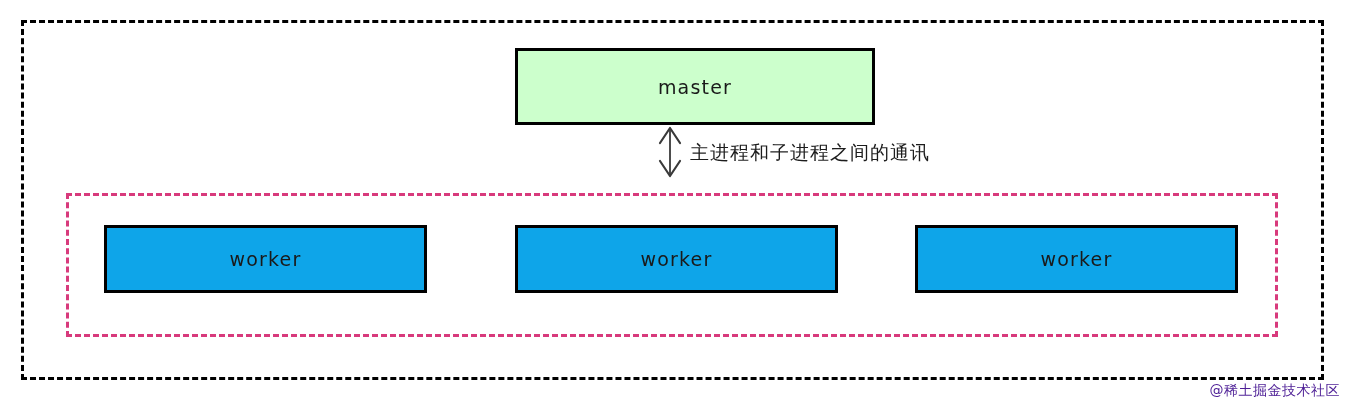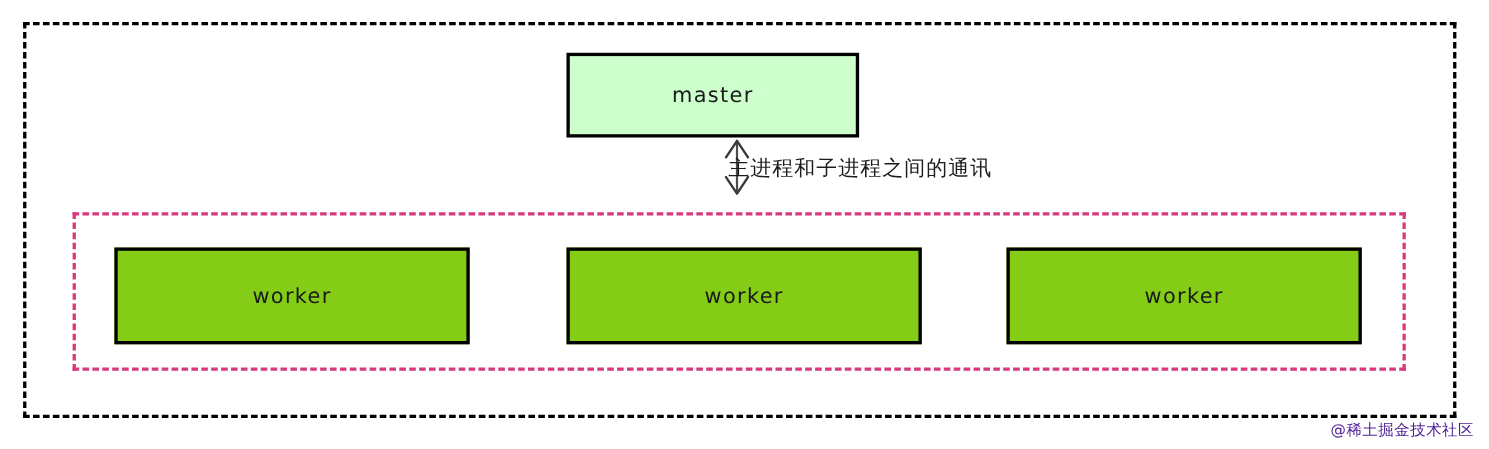--- a/index.html
+++ b/index.html
@@ -55,48 +55,48 @@
   }
   .node-label {
     font-size: 19px;
     color: #1a1a1a;
     font-family: "DejaVu Sans", "Liberation Sans", sans-serif;
   }
 
   .node-master {
     left: 515px;
     top: 48px;
-    width: 266px;
+    width: 360px;
     height: 77px;
     background: #ccffcc;
   }
 
   .node-worker {
     top: 225px;
     width: 323px;
-    height: 88px;
-    background: #84cc16;
+    height: 68px;
+    background: #0ea5e9;
   }
   .node-worker-1 { left: 104px; }
   .node-worker-2 { left: 515px; }
   .node-worker-3 { left: 915px; }
 
   
   .comm-arrow {
     position: absolute;
     left: 652px;
     top: 125px;
     width: 36px;
     height: 54px;
   }
 
   
   .comm-label {
     position: absolute;
-    left: 662px;
+    left: 690px;
     top: 140px;
     font-size: 19px;
     color: #1c1c1c;
     letter-spacing: 1px;
     white-space: nowrap;
     font-family: "DejaVu Sans", "Liberation Sans", sans-serif;
   }
 
   
   .watermark {

